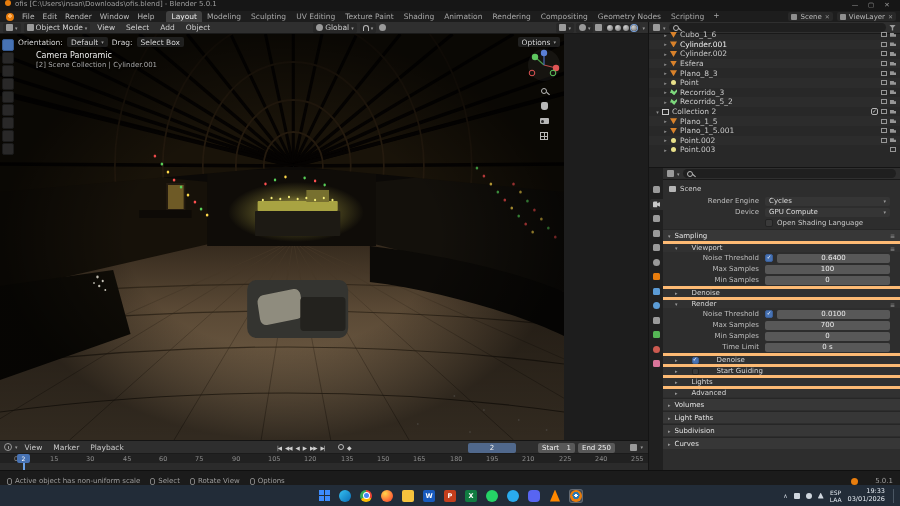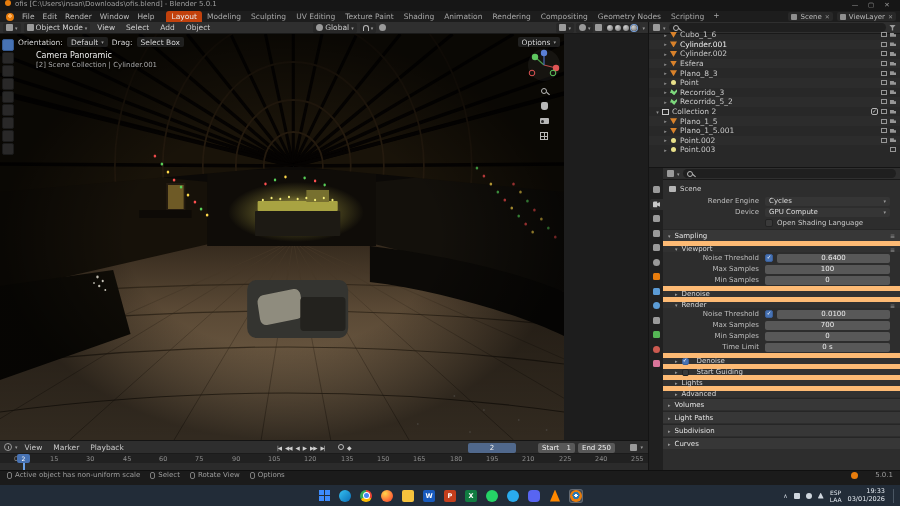--- a/index.html
+++ b/index.html
@@ -9,21 +9,21 @@
 .titlebar{height:11px;background:#161616;display:flex;align-items:flex-start;padding:0 5px;font-size:7px;color:#9f9f9f}
 .tb-logo{width:6px;height:6px;border-radius:50%;background:#e87d0d;margin-right:4px;flex:none}
 .tb-title{white-space:nowrap}
 .win-btns{margin-left:auto;display:flex}
 .win-btn{width:16px;text-align:center;font-size:6.5px;color:#9f9f9f;line-height:11px}
 .menubar{height:11px;background:#1d1d1d;display:flex;align-items:center;font-size:7.5px;color:#b9b9b9;padding:0 4px}
 .blender-ic{width:8px;height:8px;border-radius:50%;background:radial-gradient(circle at 50% 40%,#ffb25e 0 30%,#e87d0d 31% 100%);margin:0 4px 0 2px;flex:none}
 .menu-item{padding:0 4px;line-height:11px}
 .ws-tabs{display:flex;margin-left:8px}
 .ws-tab{padding:0 5px;color:#a8a8a8;line-height:11px;white-space:nowrap}
-.ws-tab.active{background:#c2410c;border-radius:3px 3px 0 0;color:#eaeaea}
+.ws-tab.active{background:#404040;border-radius:3px 3px 0 0;color:#eaeaea}
 .ws-add{padding:0 4px;color:#a8a8a8}
 .mb-right{margin-left:auto;display:flex;align-items:center;gap:4px}
 .mb-pill{display:flex;align-items:center;gap:3px;background:#282828;border-radius:2px;height:9px;padding:0 3px;font-size:7px}
 .mini-ic{width:6px;height:6px;background:#8f8f8f;border-radius:1px;flex:none}
 .x-ic{color:#8f8f8f;font-size:6px}
 .main{position:absolute;top:22px;left:0;width:900px;height:448px;display:flex}
 .left-col{width:648px;display:flex;flex-direction:column;flex:none}
 .vp-header{height:12px;background:#2f2f2f;border-bottom:1px solid #191919;display:flex;align-items:center;gap:3px;padding:0 3px;font-size:7.5px;color:#cfcfcf}
 .hdr-ic{width:7px;height:7px;background:#9a9a9a;border-radius:1px;flex:none}
 .hdr-pill{display:flex;align-items:center;gap:2px;background:#282828;border-radius:2px;height:10px;padding:0 3px;white-space:nowrap}
@@ -82,42 +82,42 @@
 .pt-cam{background:#c9c9c9;clip-path:polygon(0 15%,60% 15%,60% 40%,100% 20%,100% 90%,60% 70%,60% 95%,0 95%)}
 .prop-main{flex:1;display:flex;flex-direction:column;min-width:0}
 .prop-body{flex:1;font-size:7px;color:#c6c6c6;overflow:hidden;padding-top:2px}
 .crumb{display:flex;align-items:center;gap:4px;height:13px;padding:0 6px;color:#d2d2d2}
 .crumb-ic{width:7px;height:6px;background:#b5b5b5;border-radius:1px}
 .prow{display:flex;align-items:center;height:10px;padding-right:10px;margin:1px 0}
 .plabel{width:102px;text-align:right;padding-right:6px;color:#bdbdbd;flex:none;white-space:nowrap}
 .pfield{flex:1;height:9px;background:#585858;border-radius:2px;display:flex;align-items:center;justify-content:center;color:#ededed}
 .pdrop{flex:1;height:9px;background:#353535;border-radius:2px;display:flex;align-items:center;justify-content:space-between;padding:0 4px;color:#dedede}
 .sect{display:flex;align-items:center;height:12px;background:#373737;border-top:1px solid #262626;padding:0 5px;color:#e2e2e2;gap:4px;margin-top:1px}
-.subsect{display:flex;align-items:center;height:11px;background:#313131;padding:0 5px 0 12px;color:#d6d6d6;gap:4px;border-top:5px solid #fdba74}
+.subsect{display:flex;align-items:center;height:11px;background:#313131;padding:0 5px 0 12px;color:#d6d6d6;gap:14px;border-top:3px solid #fdba74}
 .menu-ic{margin-left:auto;color:#9a9a9a;font-size:6px}
 .timeline{height:30px;position:relative;background:#262626;border-top:1px solid #141414;flex:none}
 .tl-header{height:13px;background:#2e2e2e;border-bottom:1px solid #1b1b1b;display:flex;align-items:center;gap:3px;padding:0 4px;font-size:7.5px}
 .clockico{width:8px;height:8px;border:1px solid #9a9a9a;border-radius:50%;position:relative;flex:none}
 .clockico::after{content:"";position:absolute;left:3px;top:1.5px;width:1px;height:3px;background:#9a9a9a}
 .tl-transport{position:absolute;left:276px;top:1.5px;display:flex;align-items:center;gap:2px}
 .tpt{font-size:5.5px;color:#cfcfcf;letter-spacing:-1px;padding:0 1px;line-height:10px}
 .tl-key{position:absolute;left:338px;top:2.5px;display:flex;align-items:center;gap:3px}
 .rec{width:6px;height:6px;border:1.2px solid #bbb;border-radius:50%}
 .keyd{color:#cfcfcf;font-size:6px}
 .tl-field{position:absolute;top:1.5px;height:10px;background:#585858;border-radius:2px;font-size:7px;display:flex;align-items:center;justify-content:center;color:#f0f0f0;padding:0 4px}
 .tl-frame{left:468px;width:48px;background:#50688c}
 .tl-start{left:538px;width:37px;justify-content:space-between}
 .tl-end{left:578px;width:37px;justify-content:space-between}
 .tl-ics{position:absolute;right:5px;top:2.5px;display:flex;gap:3px}
 .tl-ruler{position:absolute;left:0;top:13px;width:648px;height:9px;background:#212121}
 .tick{position:absolute;top:1px;font-size:6.5px;color:#8d8d8d}
 .tl-strip{position:absolute;left:0;top:22px;width:648px;height:8px;background:#2b2b2b}
 .playhead{position:absolute;left:23px;top:13px;height:17px;width:1.5px;background:#6aa1e8}
 .ph-badge{position:absolute;left:17px;top:13px;width:13px;height:9px;background:#4772b3;border-radius:2px;color:#fff;font-size:6px;display:flex;align-items:center;justify-content:center}
-.statusbar{position:absolute;left:0;top:470px;width:900px;height:15px;background:#1b1b1b;border-top:1px solid #101010;display:flex;align-items:flex-start;gap:10px;padding:0 7px;font-size:7px;color:#9d9d9d}
+.statusbar{position:absolute;left:0;top:470px;width:900px;height:15px;background:#1b1b1b;border-top:1px solid #101010;display:flex;align-items:flex-end;gap:10px;padding:0 7px;font-size:7px;color:#9d9d9d}
 .mouse{width:5px;height:7px;border:1px solid #7d7d7d;border-radius:2px;margin-right:3px}
 .hint{display:flex;align-items:center}
 .sb-right{margin-left:auto;display:flex;align-items:center;gap:17px}
 .sb-logo{width:7px;height:7px;border-radius:50%;background:#e87d0d}
 .taskbar{position:absolute;left:0;top:485px;width:900px;height:21px;background:#222c38}
 .tb-apps{position:absolute;left:50%;transform:translateX(-50%);display:flex;gap:7px;align-items:center;height:100%}
 .app{width:14px;height:14px;border-radius:3px;display:flex;align-items:center;justify-content:center;position:relative}
 .app.active{background:rgba(255,255,255,.14);box-shadow:inset 0 0 0 1px rgba(255,255,255,.18)}
 .ai{width:12px;height:12px;border-radius:50%;display:flex;align-items:center;justify-content:center;font-size:6.5px;font-weight:bold;color:#fff}
 .ai-start{border-radius:0;position:relative;width:11px;height:11px;background:transparent}

